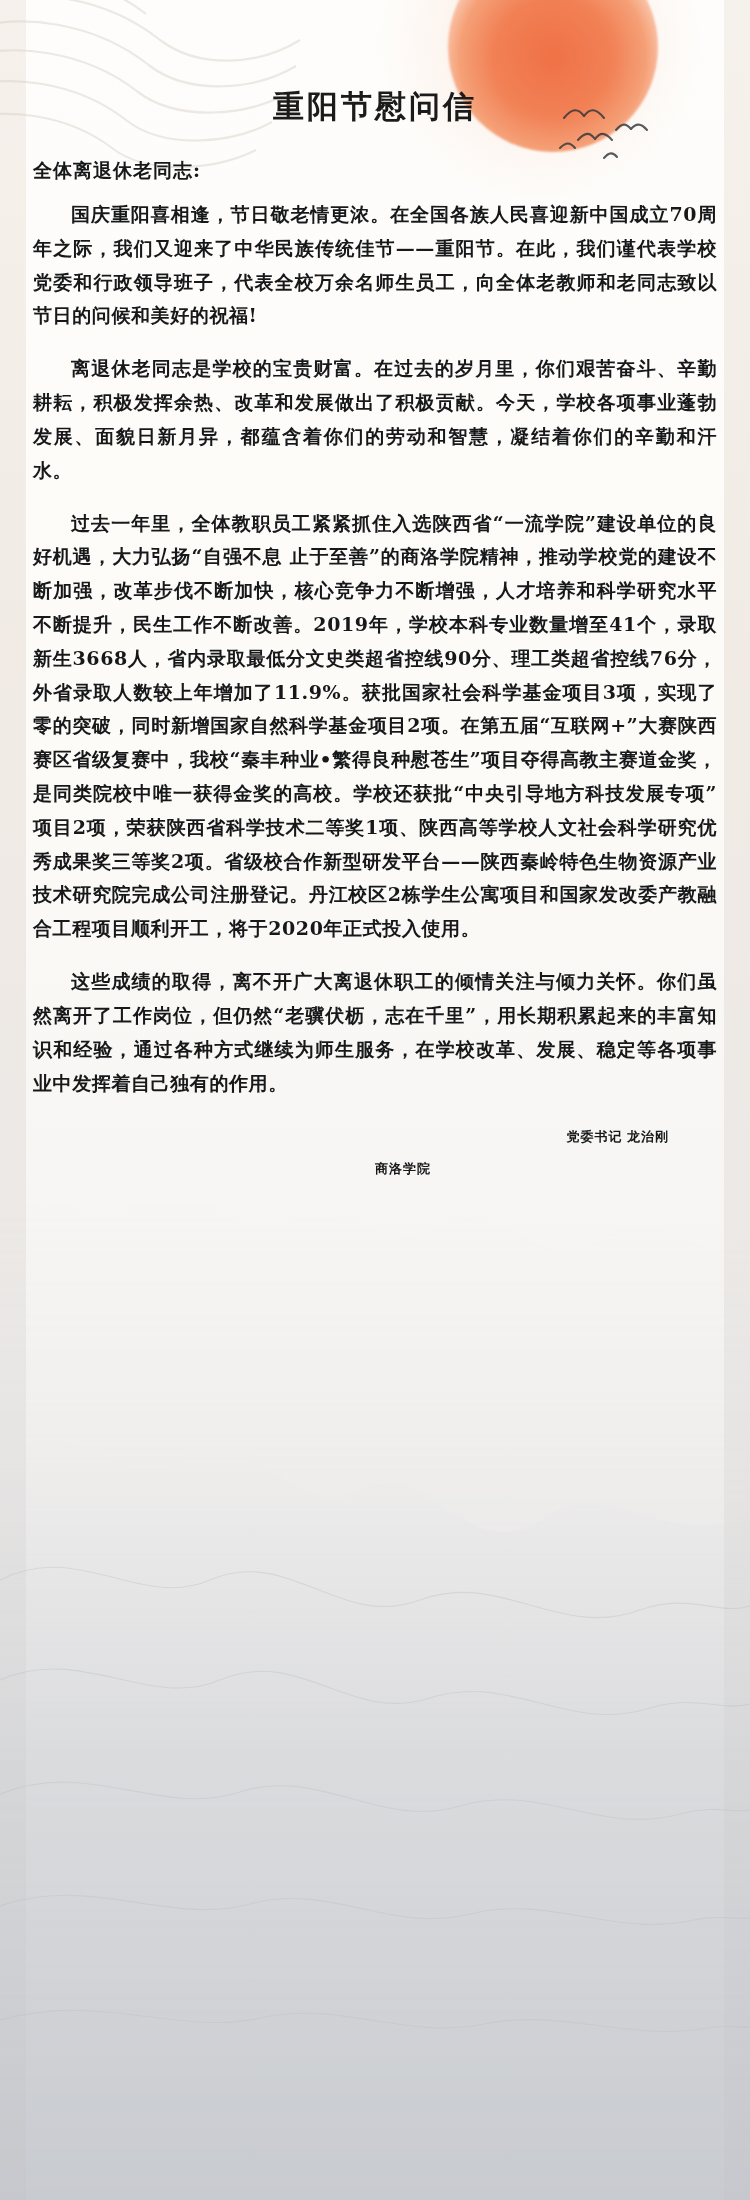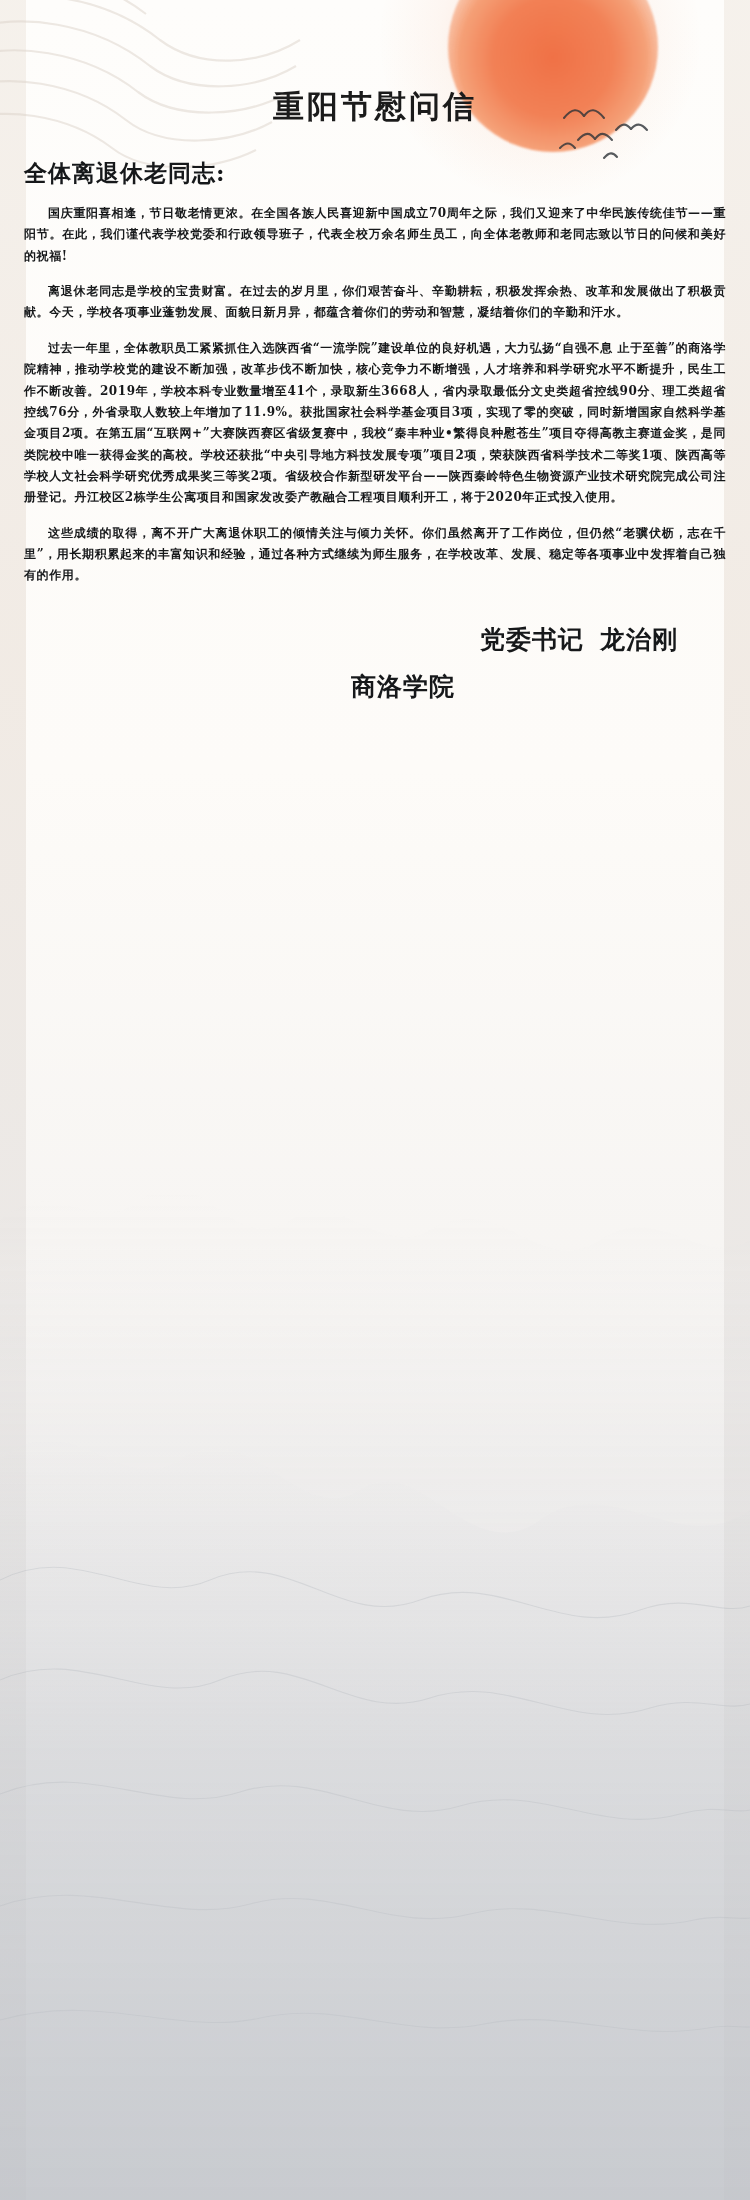--- a/index.html
+++ b/index.html
@@ -84,57 +84,57 @@
     top: 96px;
     width: 120px;
     height: 80px;
     opacity: .8;
   }
 
   
   .content {
     position: relative;
     z-index: 3;
-    padding: 0 24px;
+    padding: 0 33px;
   }
   .doc-title {
     text-align: center;
     margin: 86px 0 12px 0;
     font-size: 31px;
     font-weight: 700;
     letter-spacing: 3px;
     color: #1b1b1b;
     font-family: "DejaVu Serif", "Liberation Serif", serif;
   }
   .salutation {
     margin-top: 30px;
-    font-size: 23px;
+    font-size: 19px;
     font-weight: 700;
     color: #16181a;
     letter-spacing: 1px;
     font-family: "DejaVu Serif", "Liberation Serif", serif;
   }
   .para {
     margin-top: 14px;
-    font-size: 12px;
+    font-size: 19px;
     line-height: 1.78;
     text-indent: 2em;
     text-align: justify;
     color: #16181a;
     font-weight: 700;
     letter-spacing: .6px;
     font-family: "DejaVu Serif", "Liberation Serif", serif;
   }
   .signature-block {
-    margin-top: 36px;
-    font-size: 25px;
+    margin-top: 28px;
+    font-size: 13px;
     font-weight: 700;
     color: #16181a;
     letter-spacing: 1px;
-    font-family: Liberation Mono, monospace;
+    font-family: Liberation Sans, sans-serif;
   }
   .sig-line {
     display: block;
     margin-top: 14px;
   }
   .sig-right {
     text-align: right;
     padding-right: 48px;
   }
   .sig-left {

